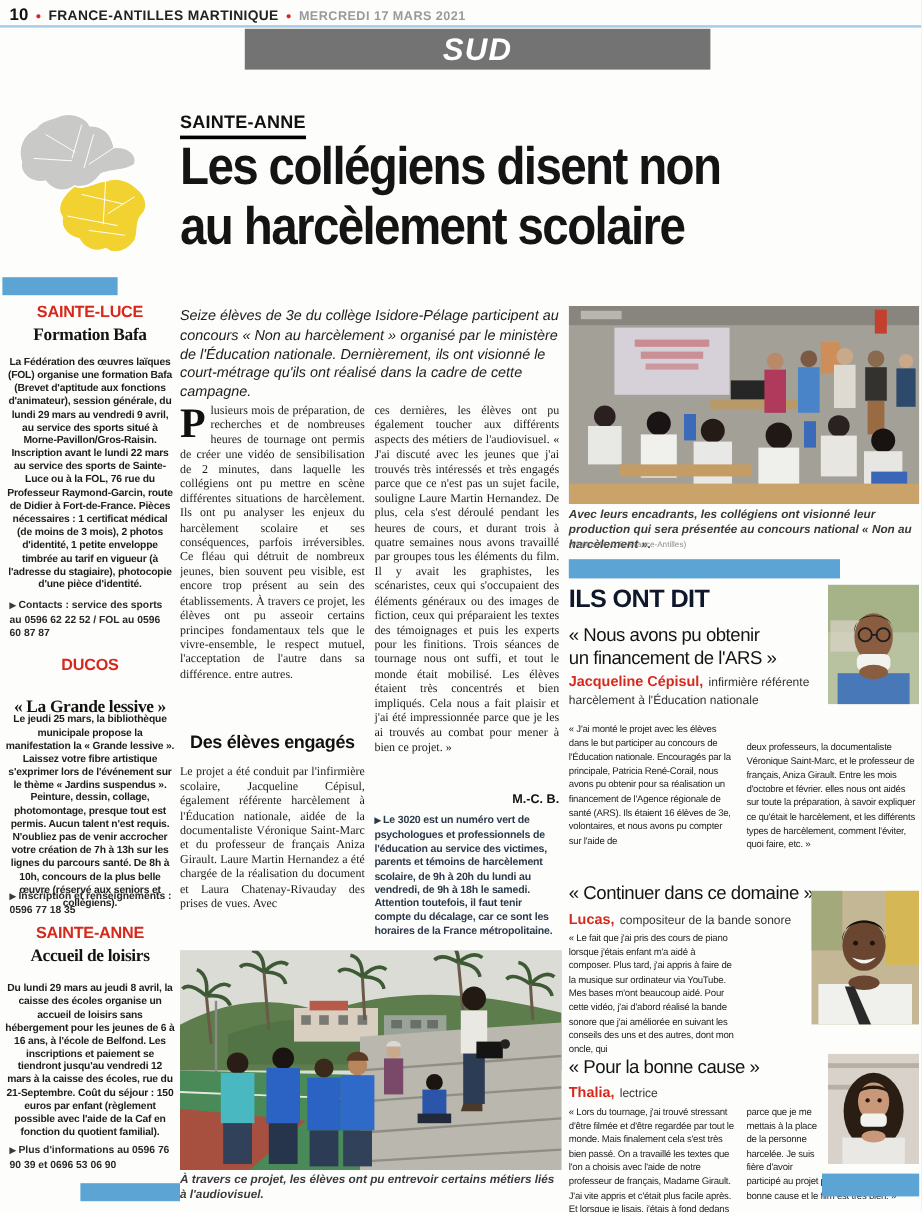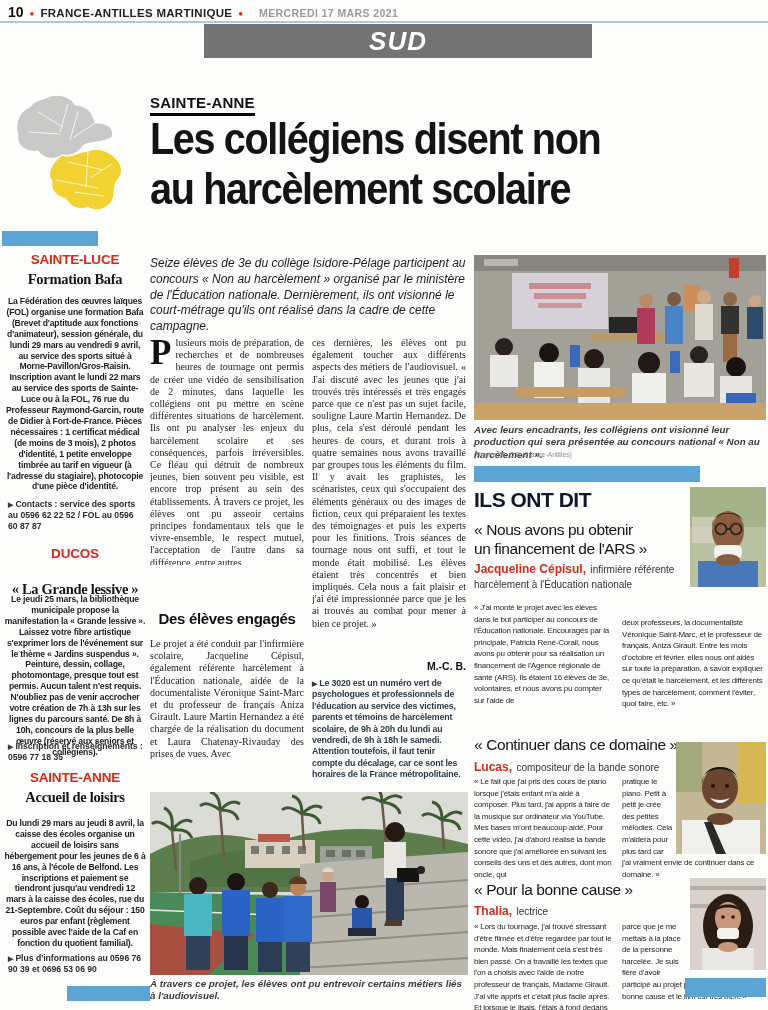--- a/index.html
+++ b/index.html
@@ -6,21 +6,21 @@
   .page{position:relative;width:768px;height:1010px;background:#fdfdfc;overflow:hidden;
         font-family:"Liberation Serif",serif;color:#1b1b1b;margin:0 auto;}
   .abs{position:absolute;}
   .prel{white-space:pre-line;}
 
   
   .masthead-row{top:4px;left:8px;right:8px;display:flex;align-items:baseline;gap:6px;
       font-family:"Liberation Sans",sans-serif;font-weight:bold;}
   .pagenum{font-size:14px;color:#111;}
   .masthead{font-size:11.5px;letter-spacing:.3px;color:#222;}
-  .issue-date{font-size:10.5px;color:#9a9a9a;letter-spacing:.4px;margin-left:10px;}
+  .issue-date{font-size:10.5px;color:#9a9a9a;letter-spacing:.4px;}
   .red-dot{color:#d6291e;font-size:8px;position:relative;top:-1px;}
   .blue-rule{top:21px;left:0;width:768px;height:2px;background:#a6cbe4;}
   .sud-banner{left:188px;top:24px;width:388px;height:34px;background:#737373;color:#fff;
       display:flex;align-items:center;justify-content:center;
       font:italic bold 26px "Liberation Sans",sans-serif;letter-spacing:1px;margin-left:16px;}
 
   
   .map-box{left:8px;top:92px;width:134px;height:134px;}
   .side-bluebar{left:2px;top:231px;width:96px;height:15px;background:#5ba4d4;}
   .town{font-family:"Liberation Sans",sans-serif;font-weight:bold;color:#d6291e;
@@ -239,21 +239,20 @@
       <path d="M26,42 C24,22 64,22 62,42 C62,30 54,25 44,25 C34,25 27,30 26,42 Z" fill="#14100a"></path>
       <circle cx="37" cy="44" r="2" fill="#1a120c"></circle>
       <circle cx="51" cy="44" r="2" fill="#1a120c"></circle>
       <path d="M34,56 Q44,66 54,56 Q44,60 34,56 Z" fill="#f4f2ec"></path>
       <rect x="6" y="78" width="78" height="34" fill="#f0f0ec"></rect>
       <ellipse cx="44" cy="77" rx="13" ry="6" fill="#6a4530"></ellipse>
       <polygon points="28,80 40,112 50,112 36,80" fill="#2a2a2a"></polygon>
     </svg>
   </div>
   <div class="abs q-body q2-left">« Le fait que j'ai pris des cours de piano lorsque j'étais enfant m'a aidé à composer. Plus tard, j'ai appris à faire de la musique sur ordinateur via YouTube. Mes bases m'ont beaucoup aidé. Pour cette vidéo, j'ai d'abord réalisé la bande sonore que j'ai améliorée en suivant les conseils des uns et des autres, dont mon oncle, qui</div>
-  <div class="abs q-body q2-right"><span class="spacer-r" style="width:92px;height:80px"></span><span>pratique le piano. Petit à petit je crée des petites mélodies. Cela m'aidera pour plus tard car j'ai vraiment envie de continuer dans ce domaine. »</span></div>
 
   <div class="abs q-title q3-title">« Pour la bonne cause »</div>
   <div class="abs q-nameline q3-nameline">
     <span class="q-name">Thalia,</span>
     <span class="q-role">lectrice</span>
   </div>
   <div class="abs portrait portrait3">
     <svg width="76" height="92" viewBox="0 0 76 92">
       <rect width="76" height="92" fill="#d8d2ca"></rect>
       <rect x="0" y="8" width="76" height="4" fill="#b8b0a4"></rect>

